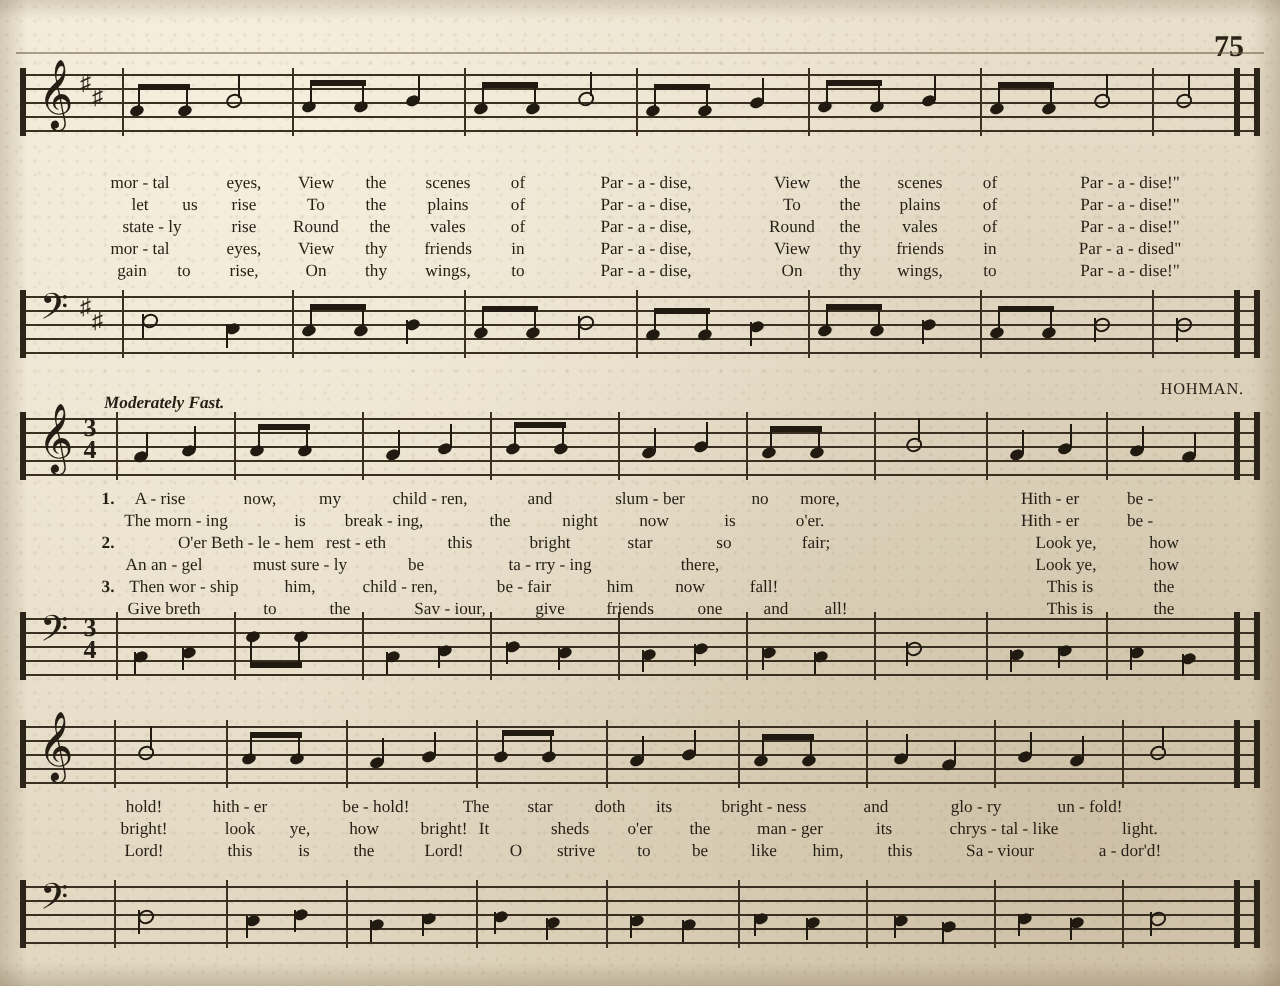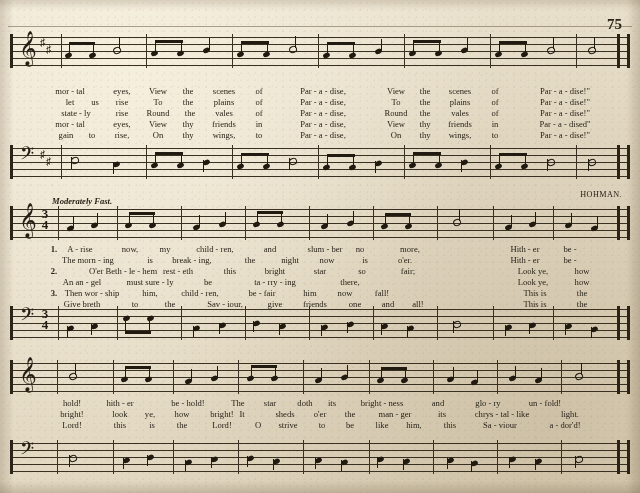--- a/index.html
+++ b/index.html
@@ -402,21 +402,21 @@
 
   <div class="lyricblock" style="top:244px;">
     <div class="lyricline">
       <span class="w" style="left:44px;font-weight:bold">1.</span>
       <span class="w" style="left:70px">A - rise</span>
       <span class="w" style="left:120px">now,</span>
       <span class="w" style="left:155px">my</span>
       <span class="w" style="left:205px">child - ren,</span>
       <span class="w" style="left:260px">and</span>
       <span class="w" style="left:315px">slum - ber</span>
-      <span class="w" style="left:350px">no</span>
+      <span class="w" style="left:370px">no</span>
       <span class="w" style="left:400px">more,</span>
       <span class="w" style="left:515px">Hith - er</span>
       <span class="w" style="left:560px">be -</span>
     </div>
     <div class="lyricline">
       <span class="w" style="left:78px">The morn - ing</span>
       <span class="w" style="left:140px">is</span>
       <span class="w" style="left:182px">break - ing,</span>
       <span class="w" style="left:240px">the</span>
       <span class="w" style="left:280px">night</span>

